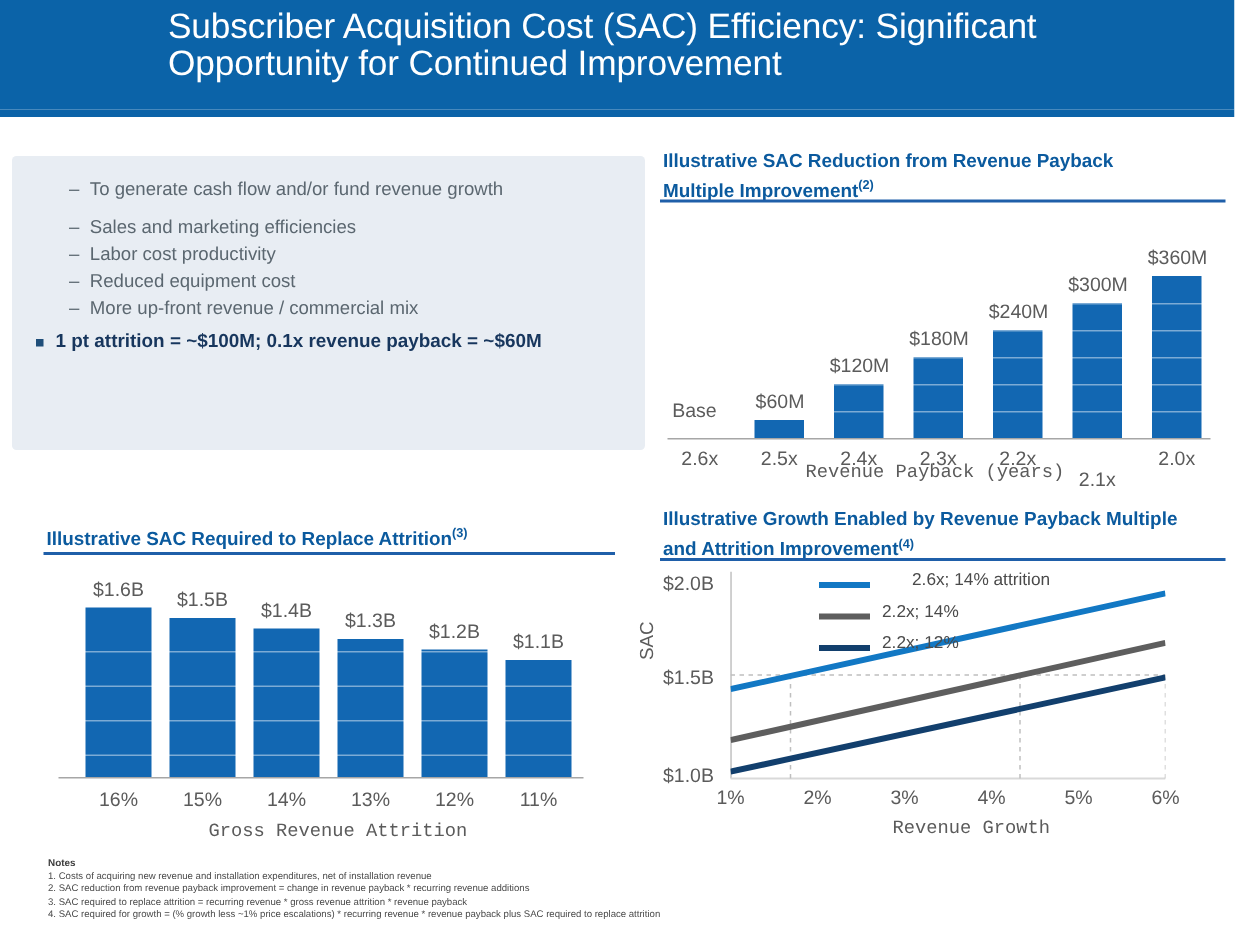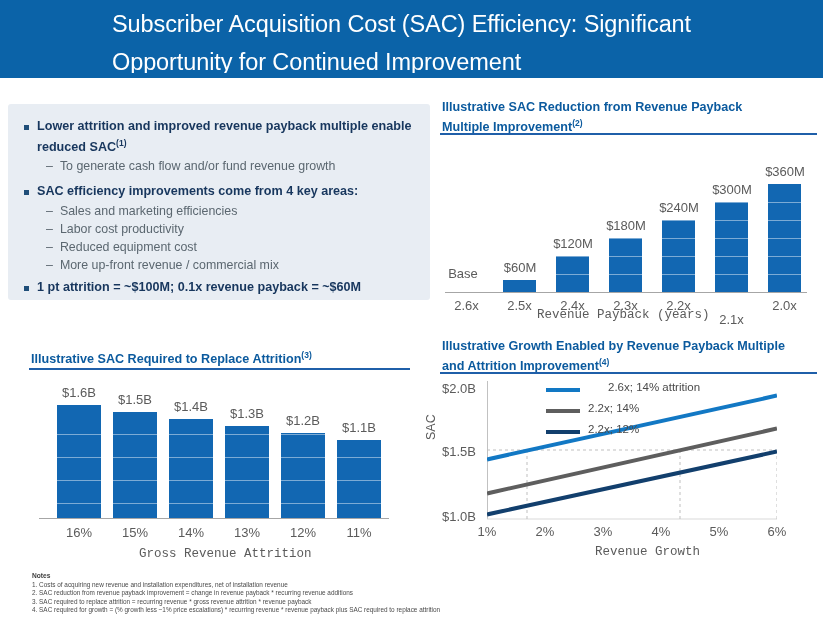--- a/index.html
+++ b/index.html
@@ -21,21 +21,21 @@
     position:absolute; left:0; top:73px; width:823px; height:5px;
     background:#0B63A8;
   }
   #logo {
     position:absolute; left:42px; top:12px; width:58px; height:50px;
   }
   #header-title {
     position:absolute; left:112px; top:5px; width:700px;
     color:#ffffff;
     font-size:23.5px;
-    line-height:38px;
+    line-height:25px;
     font-weight:400;
     letter-spacing:-0.1px;
   }
 
   
   #bullets-panel {
     position:absolute; left:8px; top:104px; width:422px; height:196px;
     background:#E8EDF3;
     border-radius:3px;
     padding:14px 14px 10px 16px;
@@ -94,36 +94,28 @@
 </head>
 <body>
 
 <div id="header">
   <div id="header-title">Subscriber Acquisition Cost (SAC) Efficiency: Significant Opportunity for Continued Improvement</div>
 </div>
 <div id="header-accent"></div>
 
 <div id="bullets-panel">
 
-  <div class="b1">
-    <div class="sq"></div>
-    <div class="tx"><span>Lower attrition and improved revenue payback multiple enable reduced SAC</span><span class="sup">(1)</span></div>
-  </div>
 
   <div class="b2">
     <div class="dash">–</div>
     <div class="tx">To generate cash flow and/or fund revenue growth</div>
   </div>
 
   <div class="gap"></div>
 
-  <div class="b1">
-    <div class="sq"></div>
-    <div class="tx"><span>SAC efficiency improvements come from 4 key areas:</span></div>
-  </div>
 
   <div class="b2">
     <div class="dash">–</div>
     <div class="tx">Sales and marketing efficiencies</div>
   </div>
   <div class="b2">
     <div class="dash">–</div>
     <div class="tx">Labor cost productivity</div>
   </div>
   <div class="b2">

